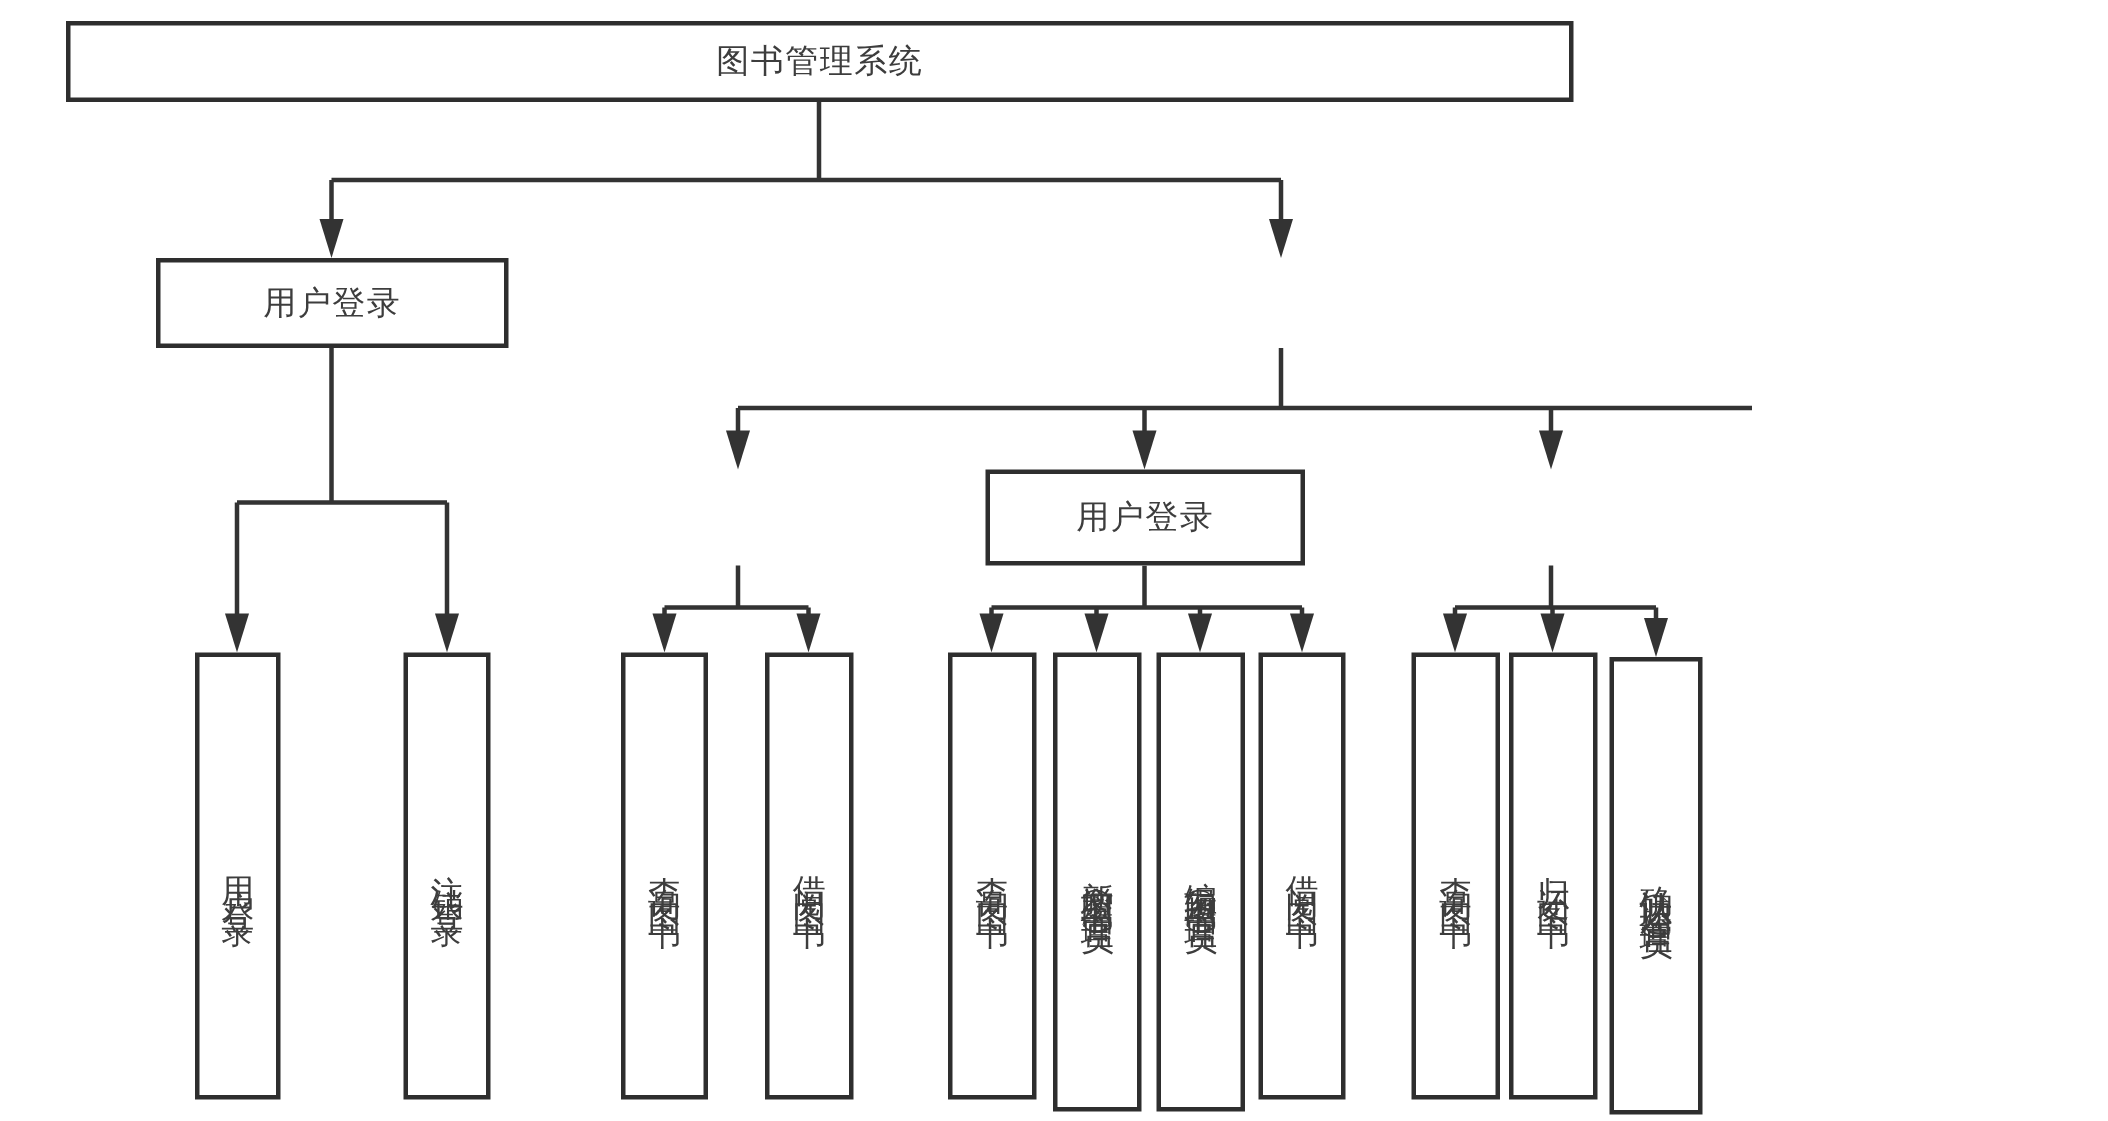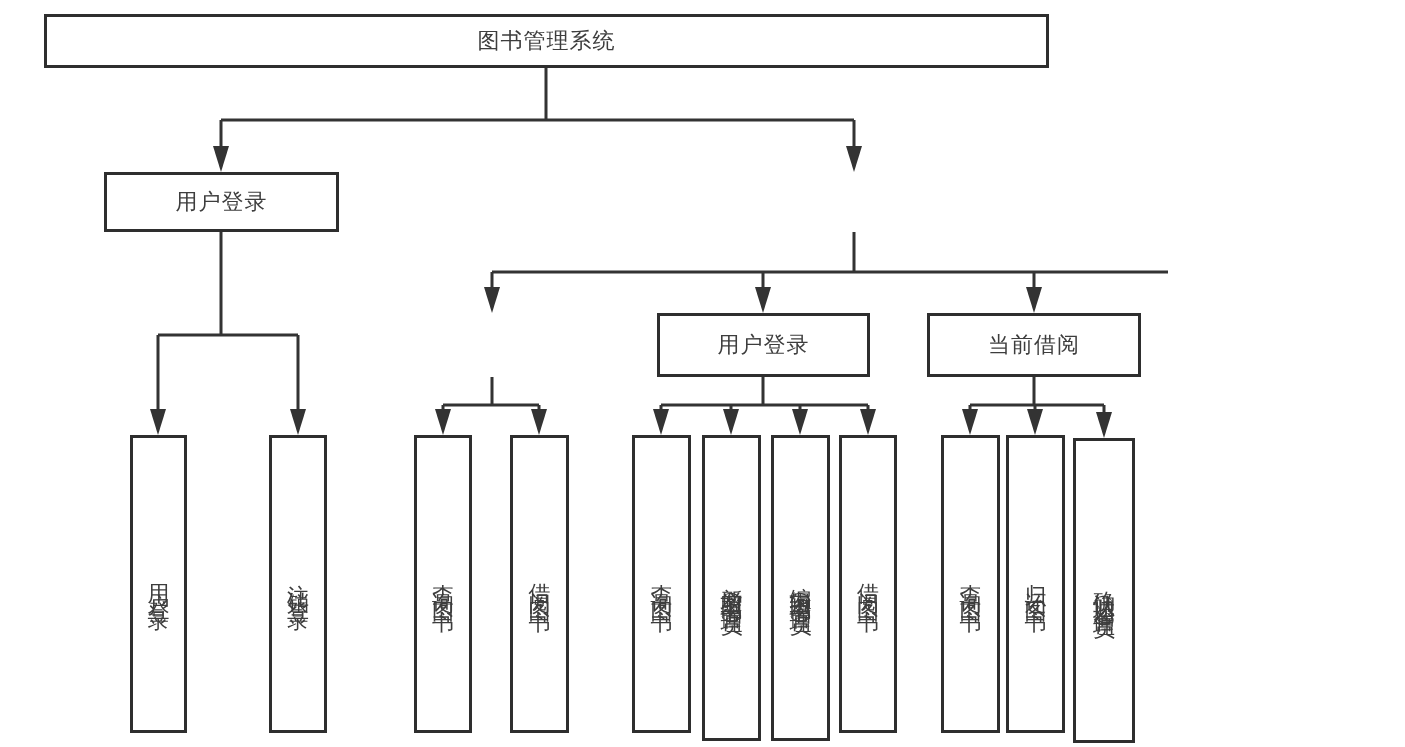--- a/index.html
+++ b/index.html
@@ -83,23 +83,20 @@
     <span class="h-label">图书管理系统</span>
   </div>
 
   <div class="node" style="left:80px;top:172px;width:235px;height:60px">
     <span class="h-label">用户登录</span>
   </div>
 
   <div class="node" style="left:633px;top:313px;width:213px;height:64px">
     <span class="h-label">用户登录</span>
   </div>
-  <div class="node" style="left:903px;top:313px;width:214px;height:64px">
-    <span class="h-label">当前借阅</span>
-  </div>
 
   <div class="node" style="left:106px;top:435px;width:57px;height:298px">
     <span class="v-label">用户登录</span>
   </div>
   <div class="node" style="left:245px;top:435px;width:58px;height:298px">
     <span class="v-label">注销登录</span>
   </div>
 
   <div class="node" style="left:390px;top:435px;width:58px;height:298px">
     <span class="v-label">查询图书</span>

